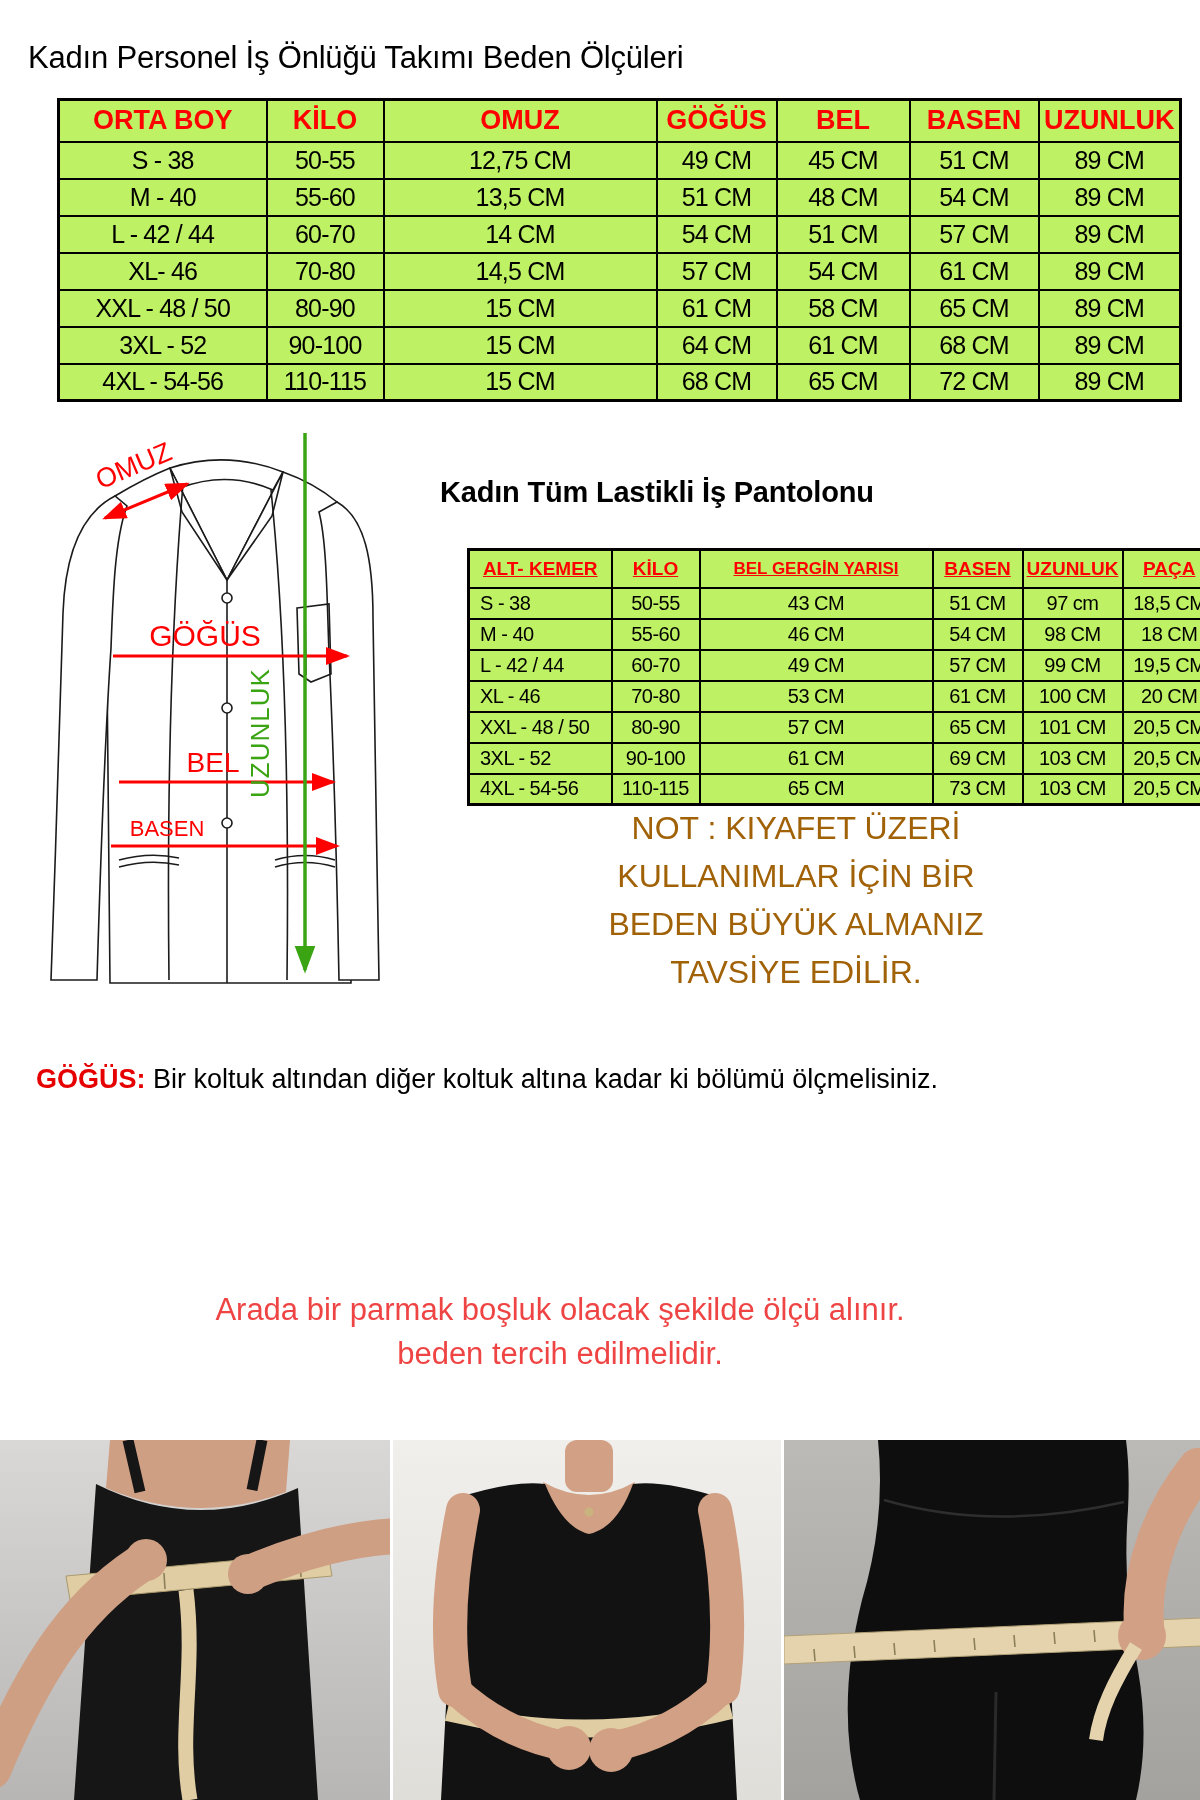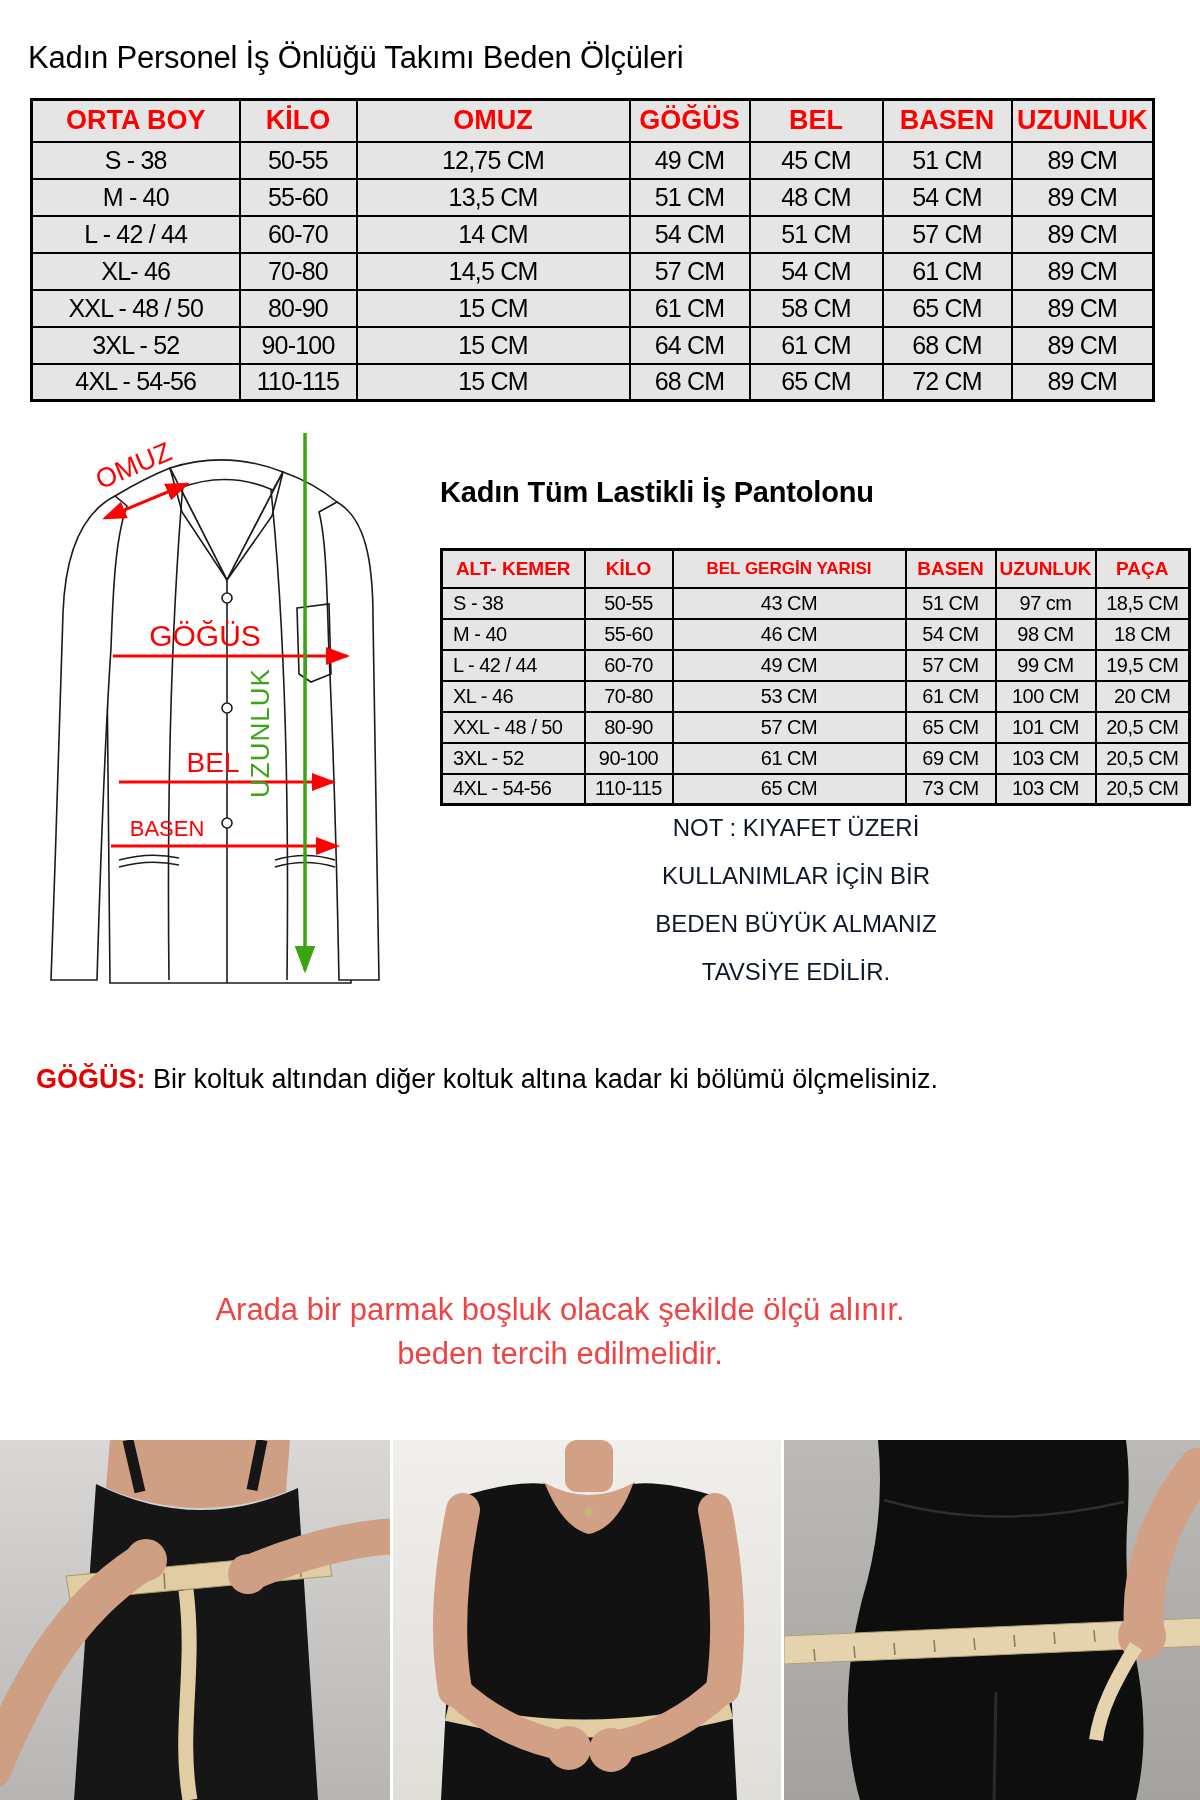--- a/index.html
+++ b/index.html
@@ -8,50 +8,50 @@
     width:1200px; height:1800px; position:relative;
     font-family:"Liberation Sans","DejaVu Sans",sans-serif; color:#000;
     overflow:hidden;
   }
   .abs { position:absolute; }
 
   
   .page-title { left:28px; top:40px; font-size:31px; font-weight:normal; letter-spacing:-0.2px; }
 
   
-  table { border-collapse:collapse; table-layout:fixed; background:#e5e5e5; }
+  table { border-collapse:collapse; table-layout:fixed; background:#bef264;margin-left:27px; }
   th,td { border:2px solid #000; text-align:center; vertical-align:middle; padding:0; overflow:hidden; white-space:nowrap; }
   th { color:#f00; font-weight:bold; }
   #table1 { left:30px; top:98px; width:1122px; border:3px solid #000; }
   #table1 thead tr { height:42px; }
   #table1 tbody tr { height:37px; }
   #table1 th { font-size:27px; }
   #table1 td { font-size:25px; letter-spacing:-0.8px; }
   #table1 th:nth-child(1){width:208px;} #table1 th:nth-child(2){width:117px;}
   #table1 th:nth-child(3){width:273px;} #table1 th:nth-child(4){width:120px;}
   #table1 th:nth-child(5){width:133px;} #table1 th:nth-child(6){width:129px;}
   #table1 th:nth-child(7){width:142px;}
 
   .section2-title { left:440px; top:476px; font-size:29px; font-weight:bold; letter-spacing:-0.2px; }
 
   #table2 { left:440px; top:548px; width:712px; border:3px solid #000; }
   #table2 thead tr { height:38px; }
   #table2 tbody tr { height:31px; }
-  #table2 th { font-size:19px; }
+  #table2 th { font-size:19px;text-decoration:underline; }
   #table2 th:nth-child(3){ font-size:17px; }
   #table2 td { font-size:20px; letter-spacing:-0.5px; }
   #table2 td:first-child { text-align:left; padding-left:10px; }
   #table2 th:nth-child(1){width:143px;} #table2 th:nth-child(2){width:88px;}
   #table2 th:nth-child(3){width:233px;} #table2 th:nth-child(4){width:90px;}
   #table2 th:nth-child(5){width:100px;} #table2 th:nth-child(6){width:94px;}
 
   
   .note-blue {
     left:440px; top:804px; width:712px; text-align:center;
-    color:#0f172a; font-size:24px; line-height:48px; font-weight:normal;
+    color:#a16207; font-size:32px; line-height:48px; font-weight:normal;
   }
 
   
   .instructions { left:36px; top:1058px; width:1014px; font-size:27px; line-height:43px; }
   .instructions p { margin:0; }
   .inst-label { color:#e60000; font-weight:bold; }
 
   
   .note-blue2 {
     left:20px; top:1288px; width:1080px; text-align:center;

